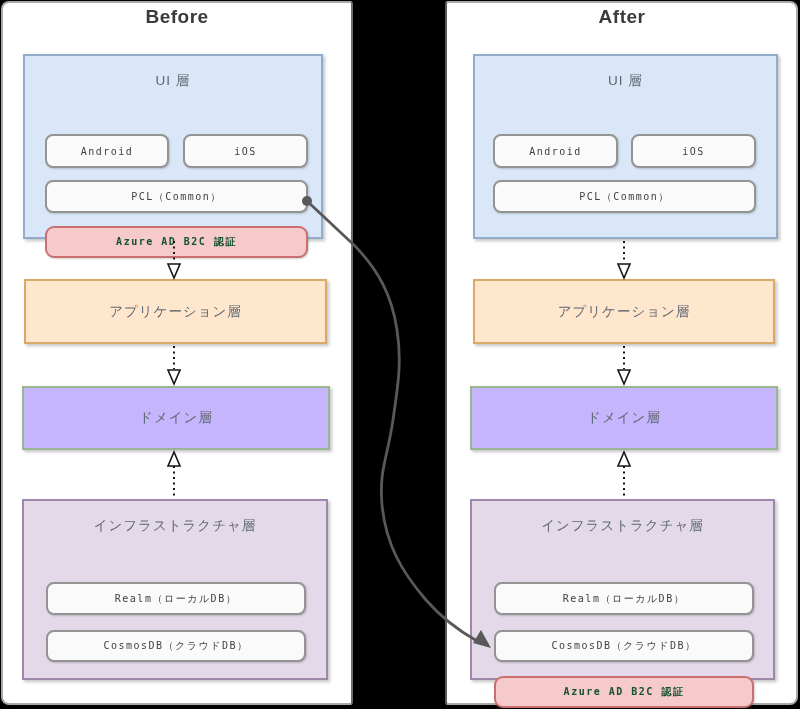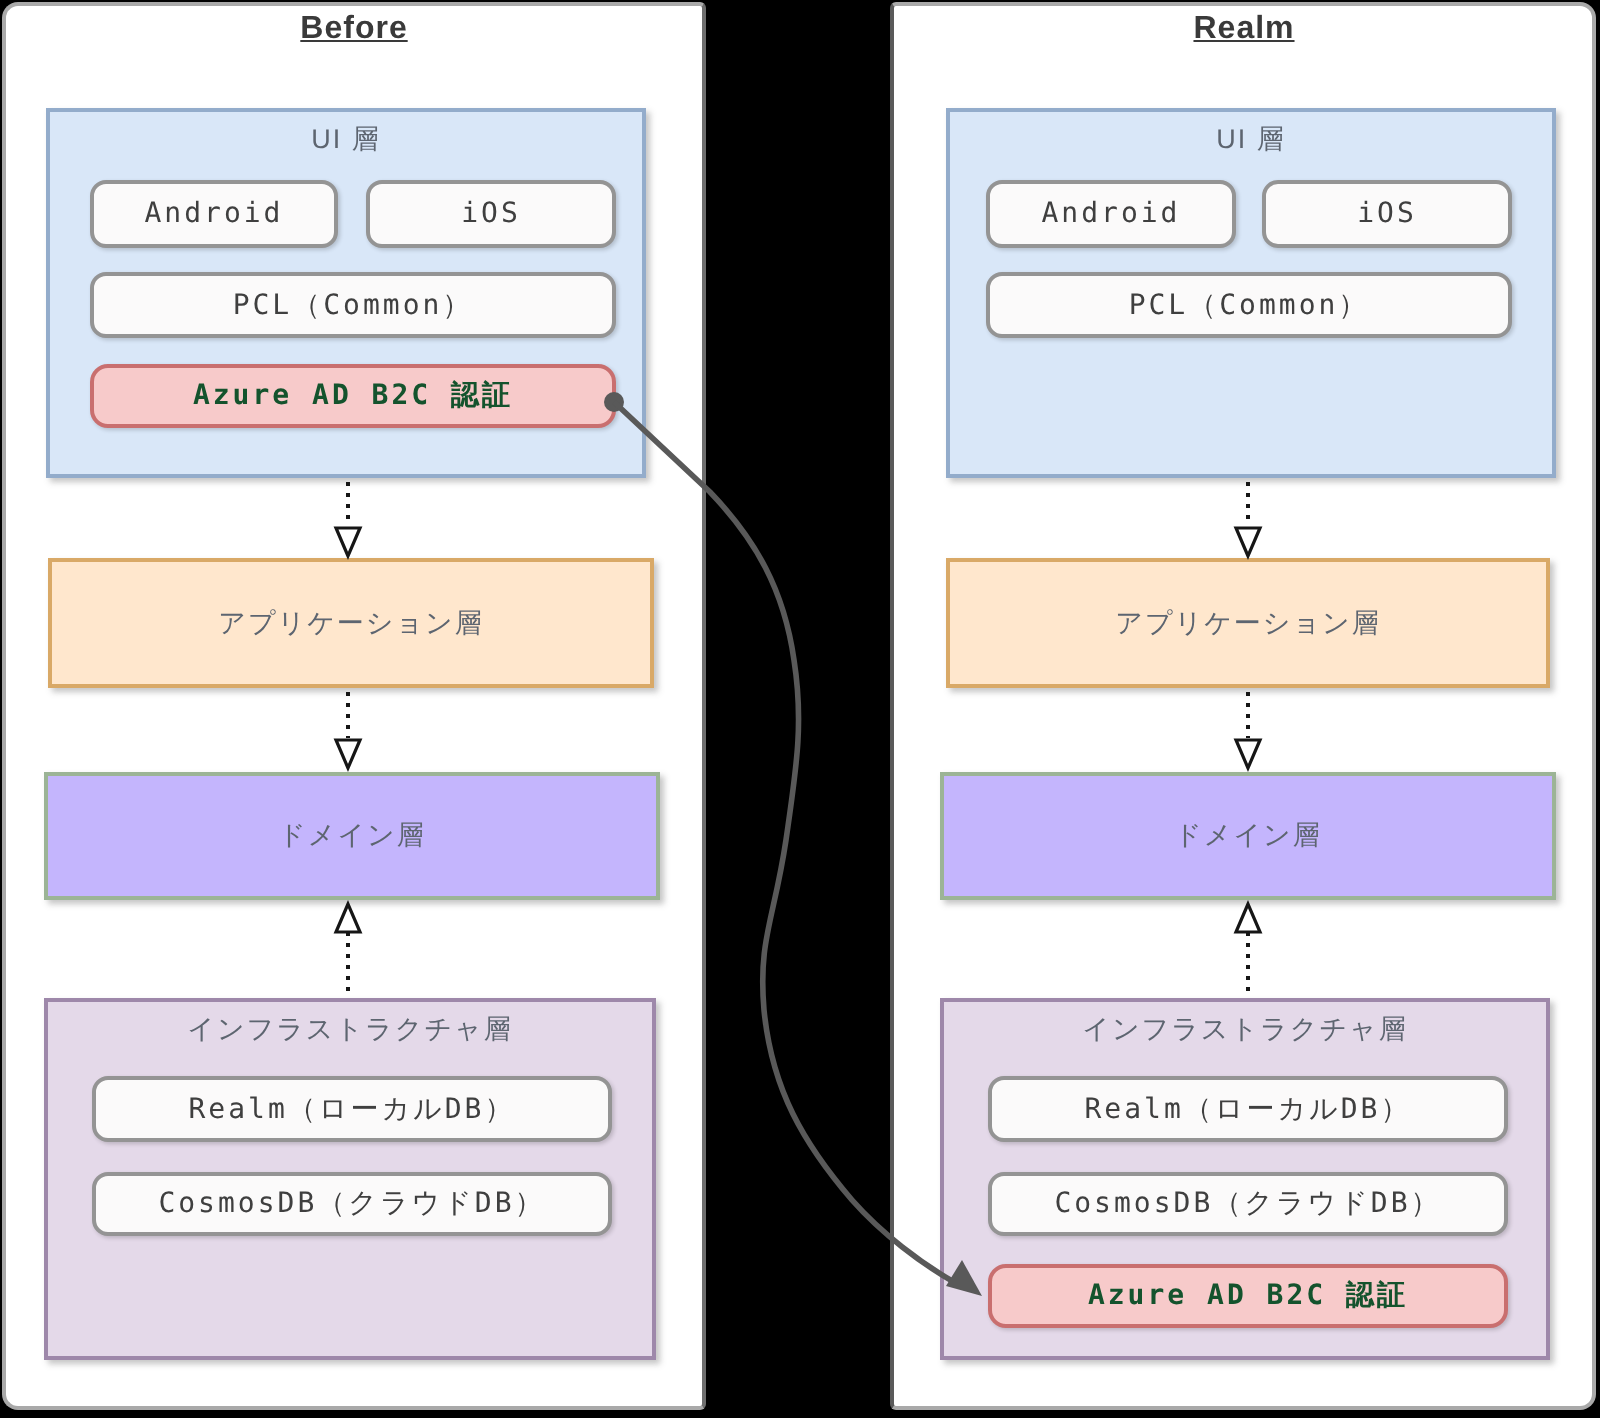--- a/index.html
+++ b/index.html
@@ -7,45 +7,46 @@
     position:relative;width:800px;height:709px;background:#000;
     font-family:"Liberation Sans",sans-serif;overflow:hidden;border-radius:10px;
   }
   .panel{
     position:absolute;top:1px;height:704px;background:#fff;
     border:2px solid #a9a9a9;box-sizing:border-box;
   }
   .panel-before{left:1px;width:352px;border-radius:8px 3px 3px 8px;border-right-color:#6e6e6e;}
   .panel-after{left:445px;width:353px;border-radius:3px 8px 8px 3px;border-left-color:#5a5a5a;}
   .title{
-    position:absolute;top:6px;text-align:center;font-size:16px;font-weight:bold;
-    color:#3a3a3a;letter-spacing:0.5px;text-decoration:underline;
+    position:absolute;top:6px;text-align:center;font-size:19px;font-weight:bold;
+    color:#3a3a3a;letter-spacing:0.5px;
   }
   .t-before{left:2px;width:350px;}
   .t-after{left:446px;width:352px;}
   .layer{
     position:absolute;box-sizing:border-box;border:2px solid;
     box-shadow:2px 2px 3px rgba(90,90,90,0.35);
   }
   .layer .layer-label{
     position:absolute;left:0;right:0;text-align:center;
     font-size:13.5px;color:#5d6570;letter-spacing:1px;
   }
-  .label-top{top:5px;}
+  .label-top{top:16px;}
   .label-center{top:50%;transform:translateY(-50%);}
   .ui-fill{background:#d9e7f8;border-color:#93accb;}
   .app-fill{background:#ffe7cd;border-color:#d9a967;}
   .domain-fill{background:#c4b5fd;border-color:#9cb496;}
   .infra-fill{background:#e4d9e9;border-color:#9e88aa;}
   .item{
     position:absolute;box-sizing:border-box;border:2px solid #949494;border-radius:8px;
     background:#fbfafa;display:flex;align-items:center;justify-content:center;
     font-family:"DejaVu Sans Mono","Liberation Mono",monospace;
-    font-size:14px;color:#3f3f3f;letter-spacing:1.5px;
+    font-size:10px;color:#3f3f3f;letter-spacing:1.5px;
     box-shadow:1px 1px 2px rgba(0,0,0,0.18);
+    margin-top:44px;
   }
   .item-azure{
     background:#f7caca;border-color:#c96f6f;color:#14532d;font-weight:bold;border-radius:9px;
   }
   
   .b-ui{left:23px;top:54px;width:300px;height:185px;}
   .b-android{left:45px;top:90px;width:124px;height:34px;}
   .b-ios{left:183px;top:90px;width:125px;height:34px;}
   .b-pcl{left:45px;top:136px;width:263px;height:33px;}
   .b-azure{left:45px;top:182px;width:263px;height:32px;}
@@ -76,21 +77,21 @@
 </style>
 </head>
 <body>
 
 <div id="stage">
 
   <div class="panel panel-before"></div>
   <div class="panel panel-after"></div>
 
   <div class="title t-before">Before</div>
-  <div class="title t-after">Realm</div>
+  <div class="title t-after">After</div>
 
   <div class="layer ui-fill b-ui">
     <div class="layer-label label-top">UI 層</div>
   </div>
   <div class="item b-android">Android</div>
   <div class="item b-ios">iOS</div>
   <div class="item b-pcl">PCL（Common）</div>
   <div class="item item-azure b-azure">Azure AD B2C 認証</div>
 
   <div class="layer app-fill b-app">

